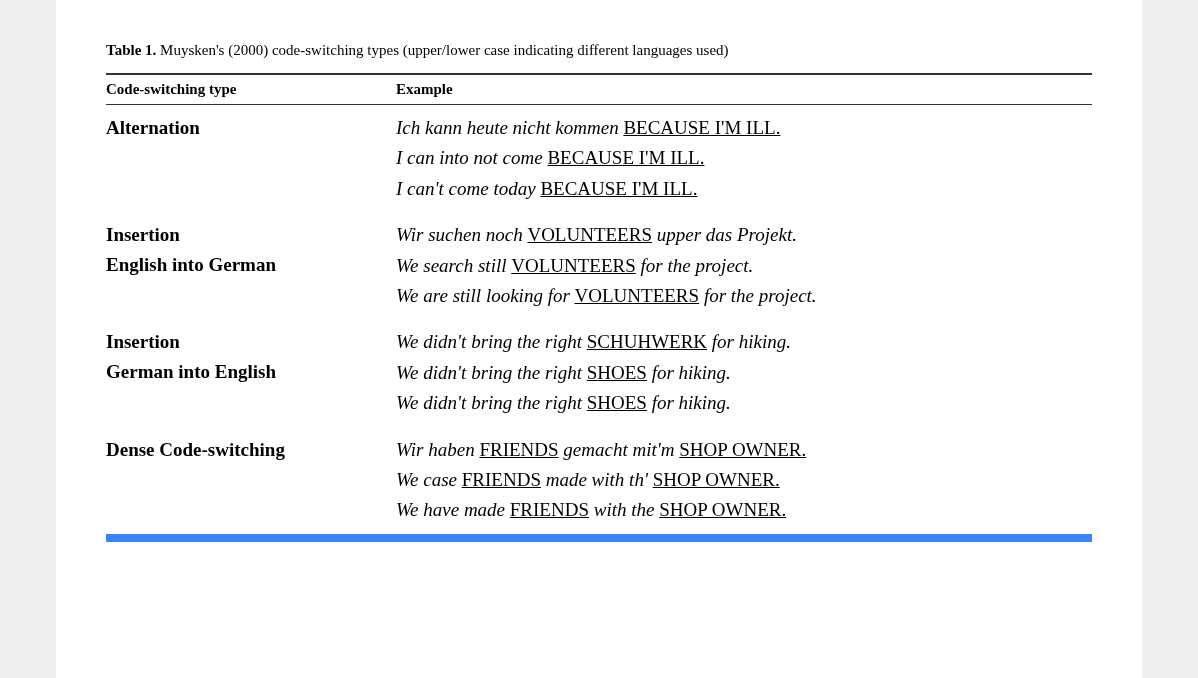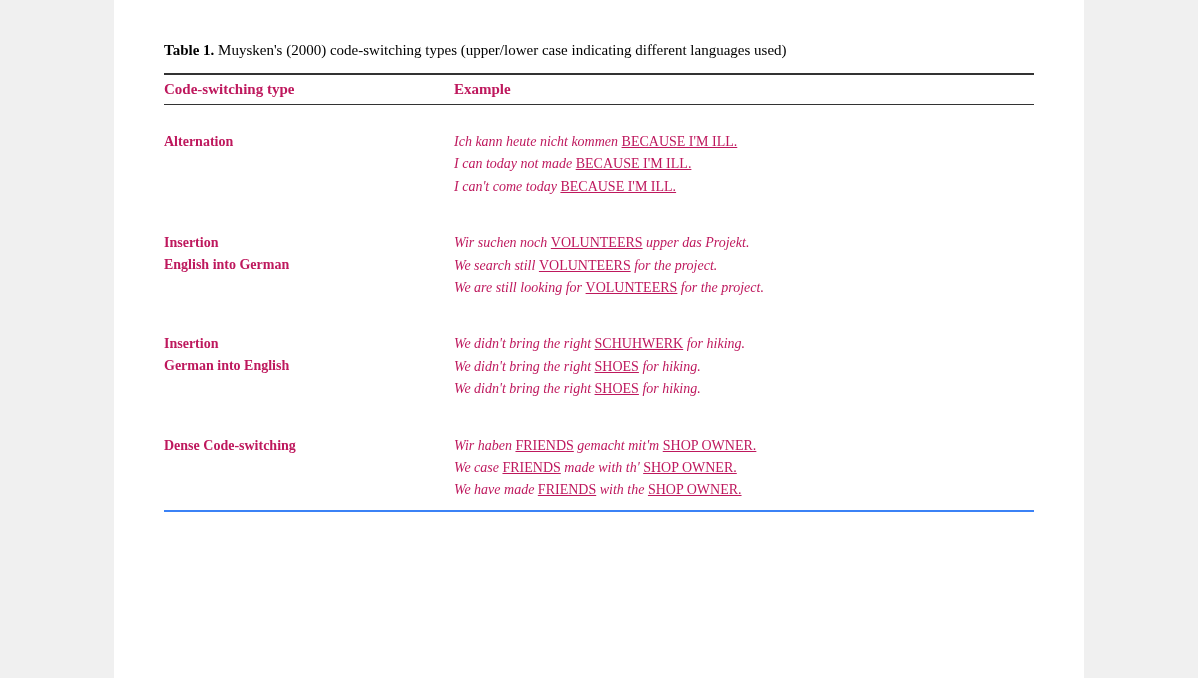--- a/index.html
+++ b/index.html
@@ -12,21 +12,21 @@
       background: #f0f0f0;
       display: flex;
       justify-content: center;
       align-items: center;
       min-height: 100vh;
       font-family: 'Times New Roman', Times, serif;
     }
 
     .page {
       background: #ffffff;
-      width: 970px;
+      width: 1086px;
       min-height: 678px;
       padding: 40px 50px;
       display: flex;
       flex-direction: column;
     }
 
     .table-caption {
       font-family: 'Times New Roman', Times, serif;
       font-size: 15px;
       margin-bottom: 12px;
@@ -35,60 +35,60 @@
     }
 
     .table-caption strong {
       font-weight: bold;
     }
 
     .main-table {
       width: 100%;
       border-collapse: collapse;
       font-size: 15px;
-      color: #be185d;
+      color: #000000;
     }
 
     .header-row th {
       padding: 6px 10px 6px 10px;
       font-weight: bold;
       font-style: normal;
       text-align: left;
       border-top: 2px solid #333;
       border-bottom: 1.5px solid #333;
       font-family: 'Times New Roman', Times, serif;
       font-size: 15px;
     }
 
     .header-row th:first-child {
       width: 280px;
       padding-left: 0;
     }
 
     .data-row td {
-      padding: 26px 10px 8px 10px;
+      padding: 8px 10px 8px 10px;
       vertical-align: top;
       font-family: 'Times New Roman', Times, serif;
-      font-size: 14px;
+      font-size: 19px;
       line-height: 1.55;
     }
 
     .data-row td:first-child {
       font-weight: bold;
       font-style: normal;
       padding-left: 0;
       vertical-align: top;
     }
 
     .data-row td:last-child {
       font-style: italic;
     }
 
     .bottom-border td {
-      border-bottom: 2px solid #3b82f6;
+      border-bottom: 8px solid #3b82f6;
       padding-bottom: 8px;
     }
 
     .example-line {
       display: block;
       line-height: 1.6;
     }
 
     em.upper {
       font-style: normal;
@@ -111,21 +111,21 @@
         <th>Code-switching type</th>
         <th>Example</th>
       </tr>
     </thead>
     <tbody>
 
       <tr class="data-row">
         <td>Alternation</td>
         <td>
           <span class="example-line"><em>Ich kann heute nicht kommen </em><em class="upper">BECAUSE I'M ILL.</em></span>
-          <span class="example-line"><em>I can today not made </em><em class="upper">BECAUSE I'M ILL.</em></span>
+          <span class="example-line"><em>I can into not come </em><em class="upper">BECAUSE I'M ILL.</em></span>
           <span class="example-line"><em>I can't come today </em><em class="upper">BECAUSE I'M ILL.</em></span>
         </td>
       </tr>
 
       <tr class="data-row">
         <td>Insertion<br>English into German</td>
         <td>
           <span class="example-line"><em>Wir suchen noch </em><em class="upper">VOLUNTEERS</em><em> upper das Projekt.</em></span>
           <span class="example-line"><em>We search still </em><em class="upper">VOLUNTEERS</em><em> for the project.</em></span>
           <span class="example-line"><em>We are still looking for </em><em class="upper">VOLUNTEERS</em><em> for the project.</em></span>

